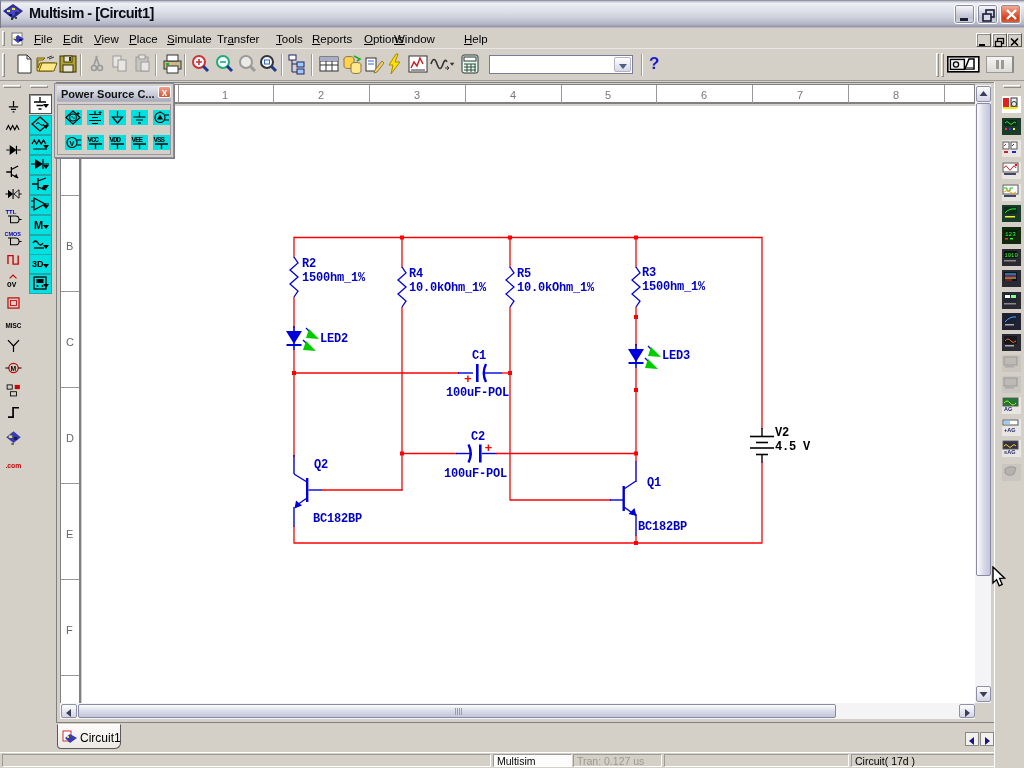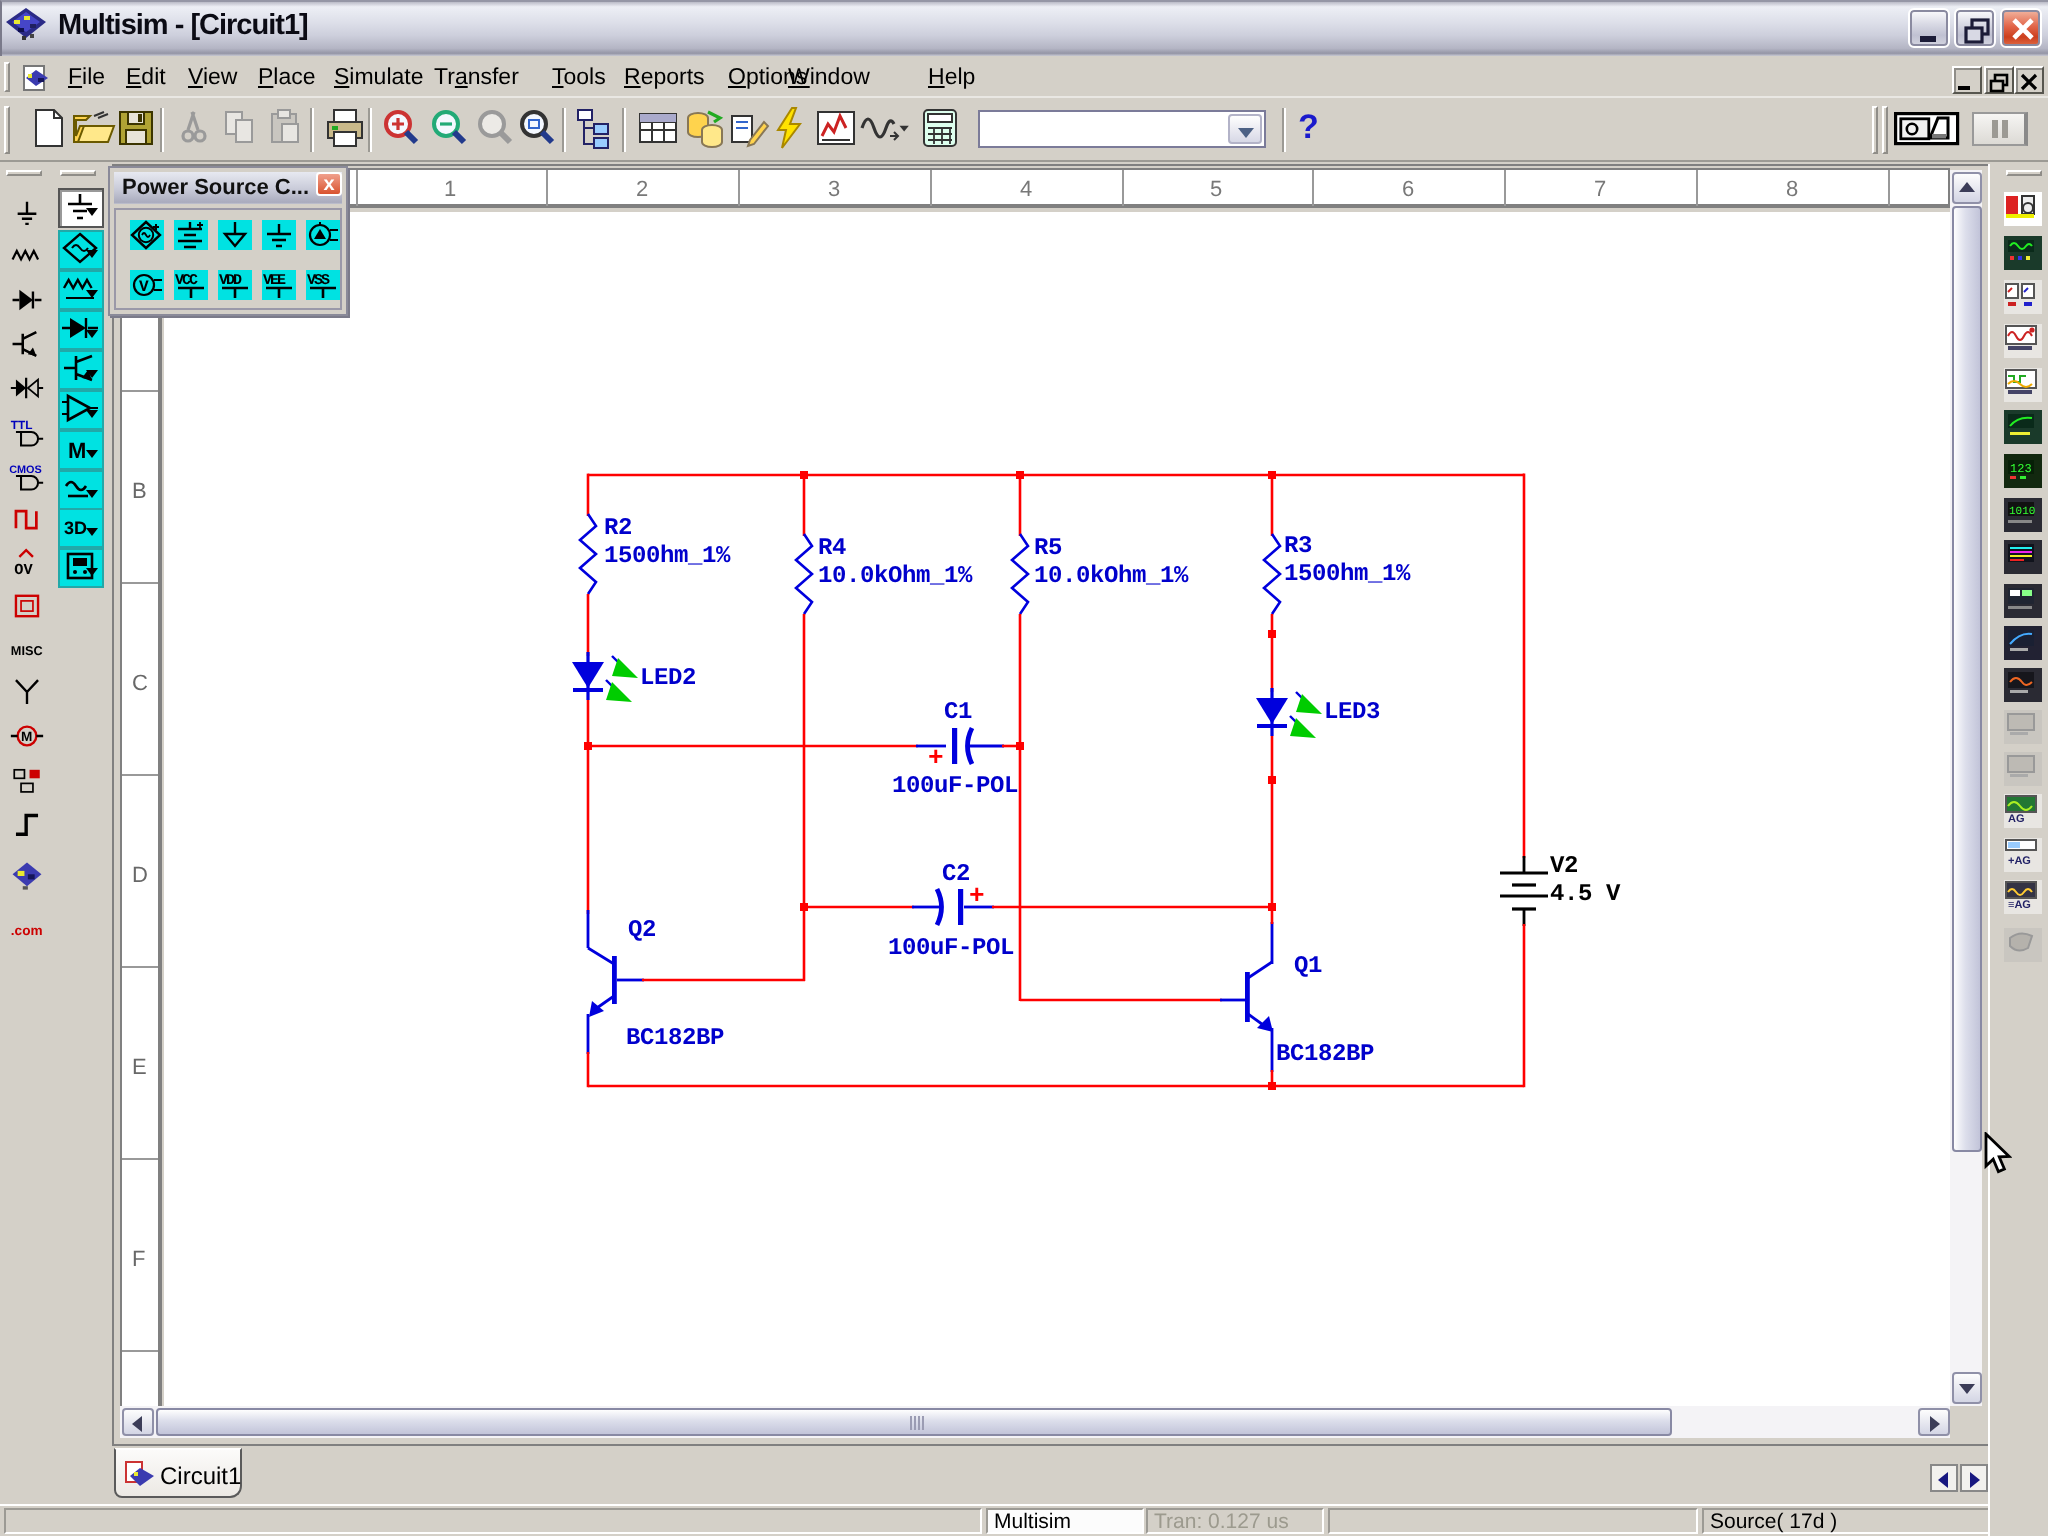--- a/index.html
+++ b/index.html
@@ -604,21 +604,21 @@
     </svg></div>
 <div class="abs tabarrow" style="left:980px"><svg width="12" height="12">
       <polygon points="4,2 9,6 4,10" fill="#181880"></polygon>
     </svg></div>
 
 <div class="abs" id="statusbar"></div>
 <div class="abs scell" style="left:2px;width:489px"></div>
 <div class="abs scell" style="left:493px;width:79px;background:#fcfcfc">Multisim modified</div>
 <div class="abs scell" style="left:573px;width:89px;color:#9c9a8e">Tran: 0.127 us</div>
 <div class="abs scell" style="left:664px;width:185px"></div>
-<div class="abs scell" style="left:851px;width:147px">Source( 17d )</div>
+<div class="abs scell" style="left:851px;width:147px">Circuit( 17d )</div>
 <div class="abs scell" style="left:1000px;width:22px"></div>
 
 <div class="abs" id="rightbar"></div>
 <div class="abs hgrip" style="left:1003px;top:85px"></div>
 <div id="insticons">
 <div class="abs insticon" style="top:96px;background:#fff"><svg width="17" height="15" viewBox="0 0 17 15">
         <rect x="1" y="2" width="6" height="9" fill="#d22"></rect>
         <rect x="9" y="2" width="6" height="9" fill="#eee" stroke="#333"></rect>
         <circle cx="12" cy="8" r="2.5" fill="none" stroke="#333"></circle>
         <rect x="1" y="11" width="14" height="2" fill="#ee0"></rect>

